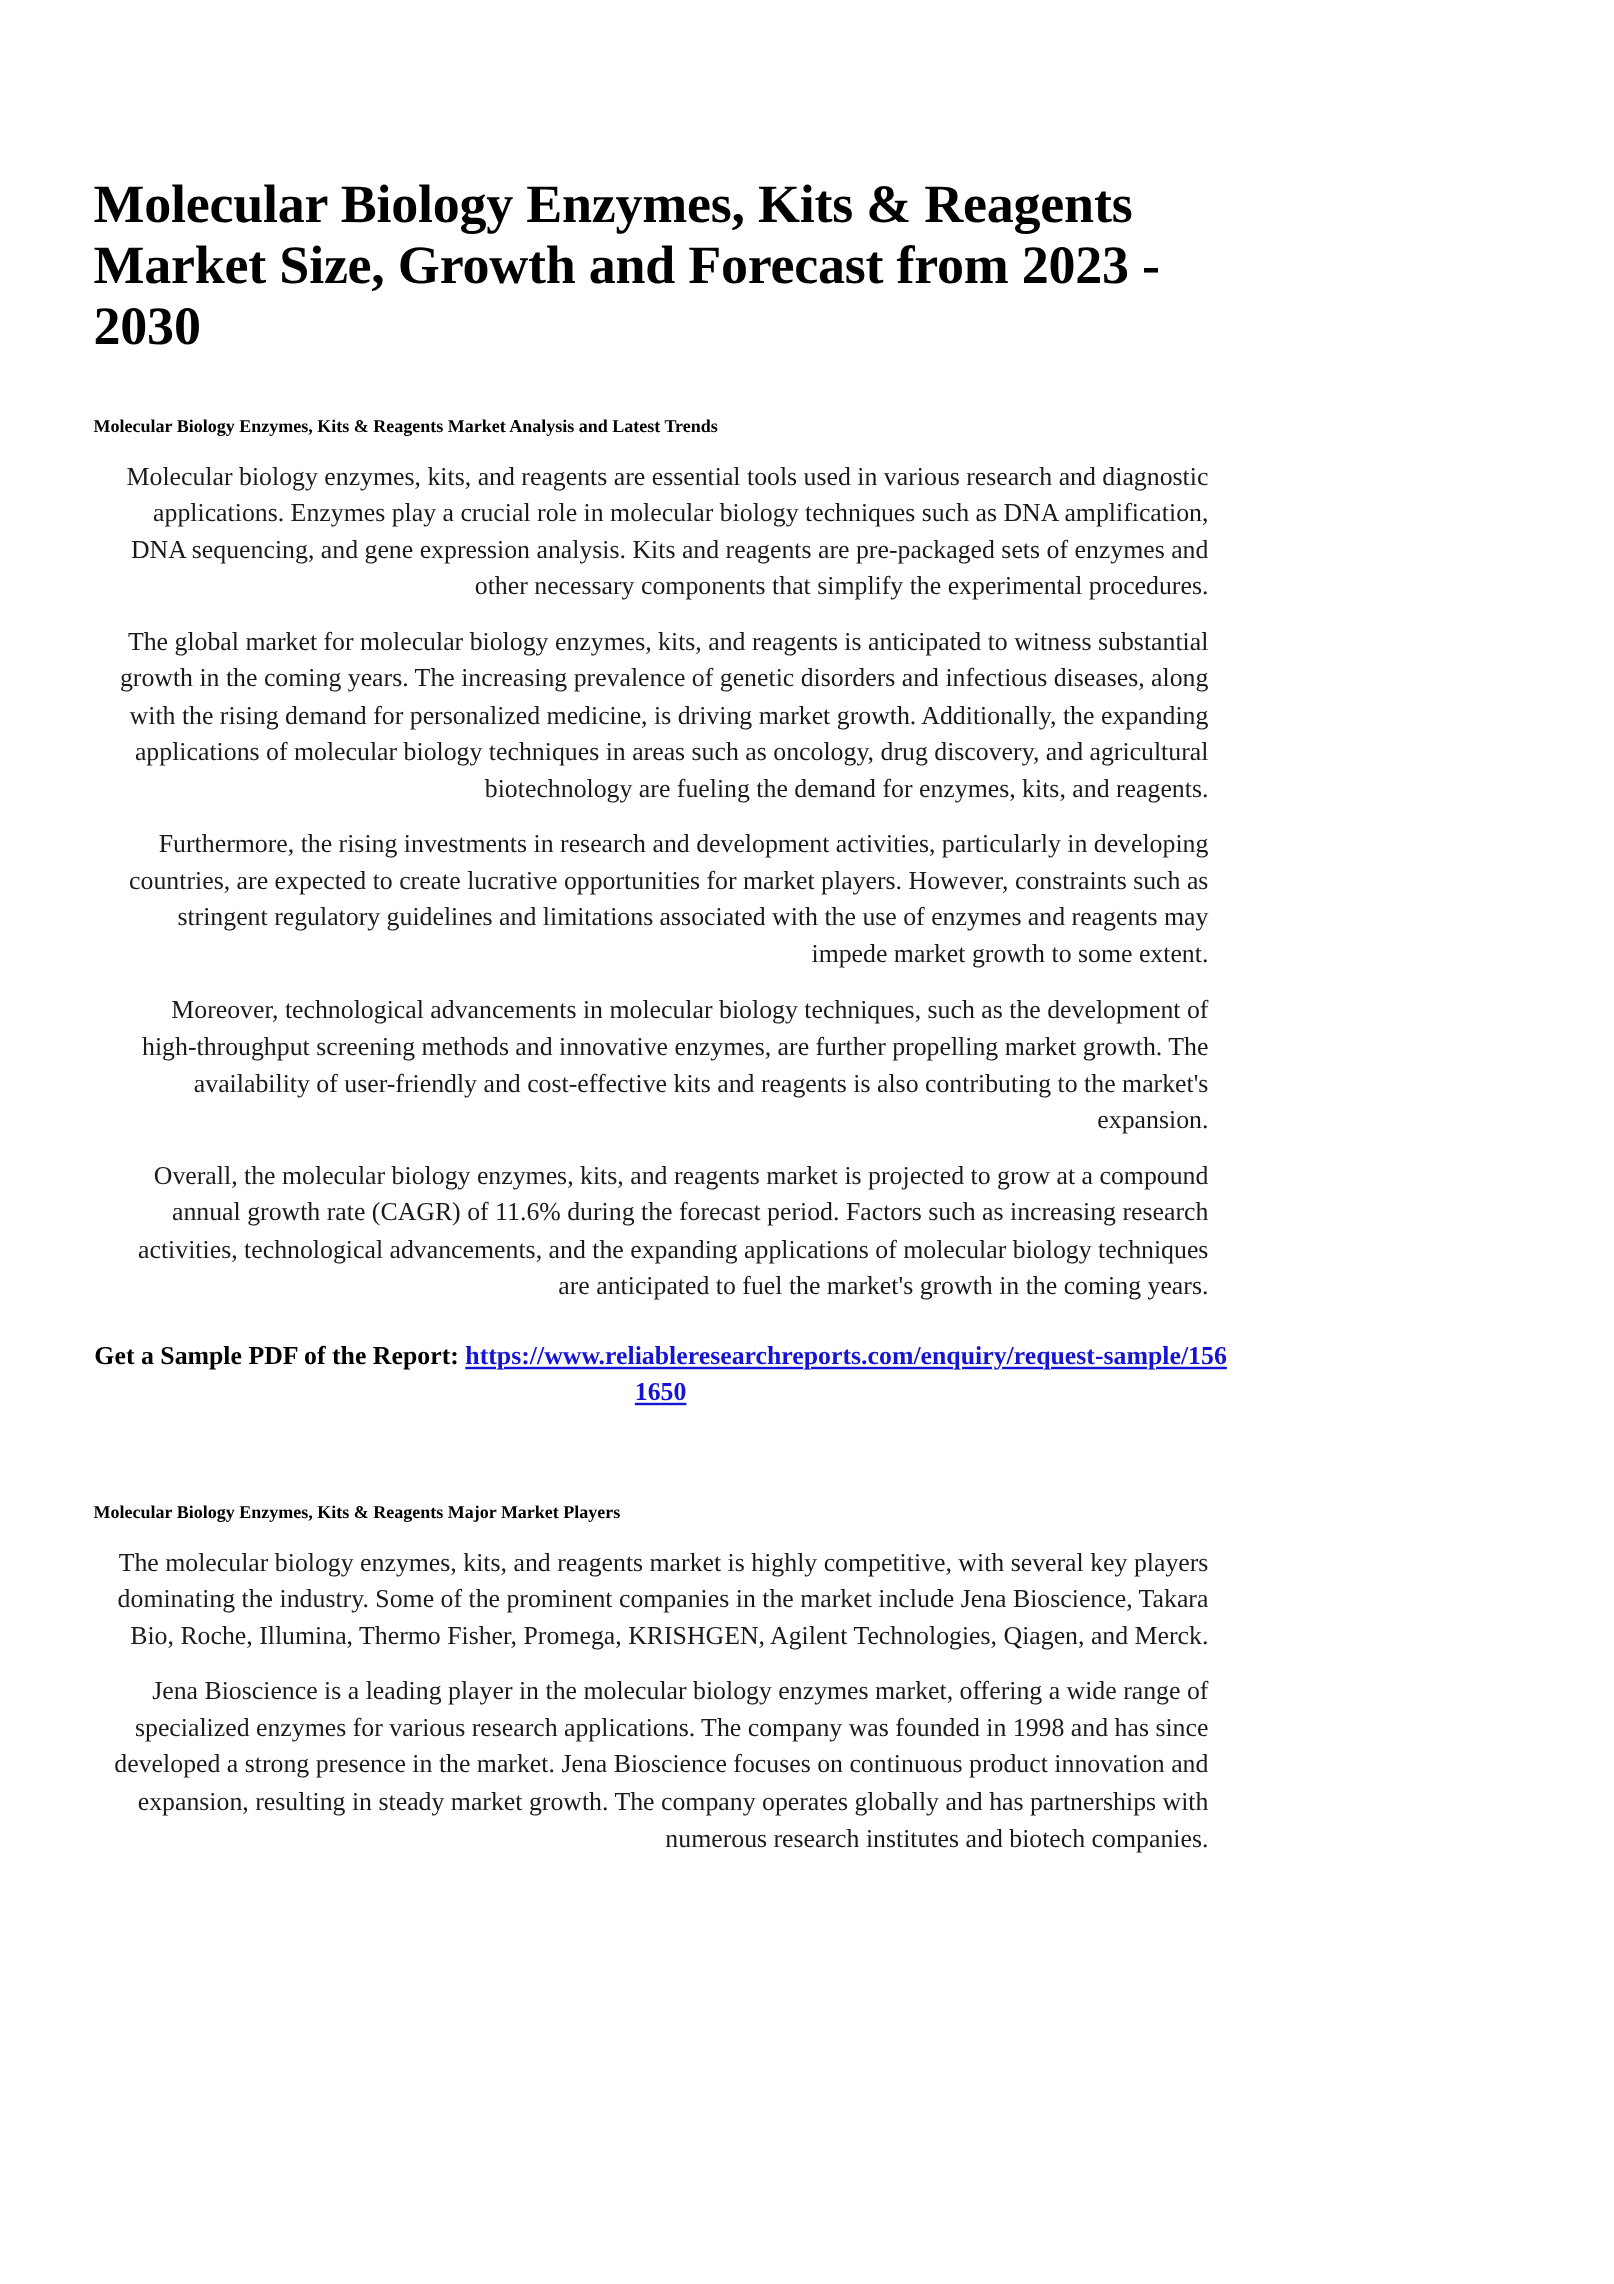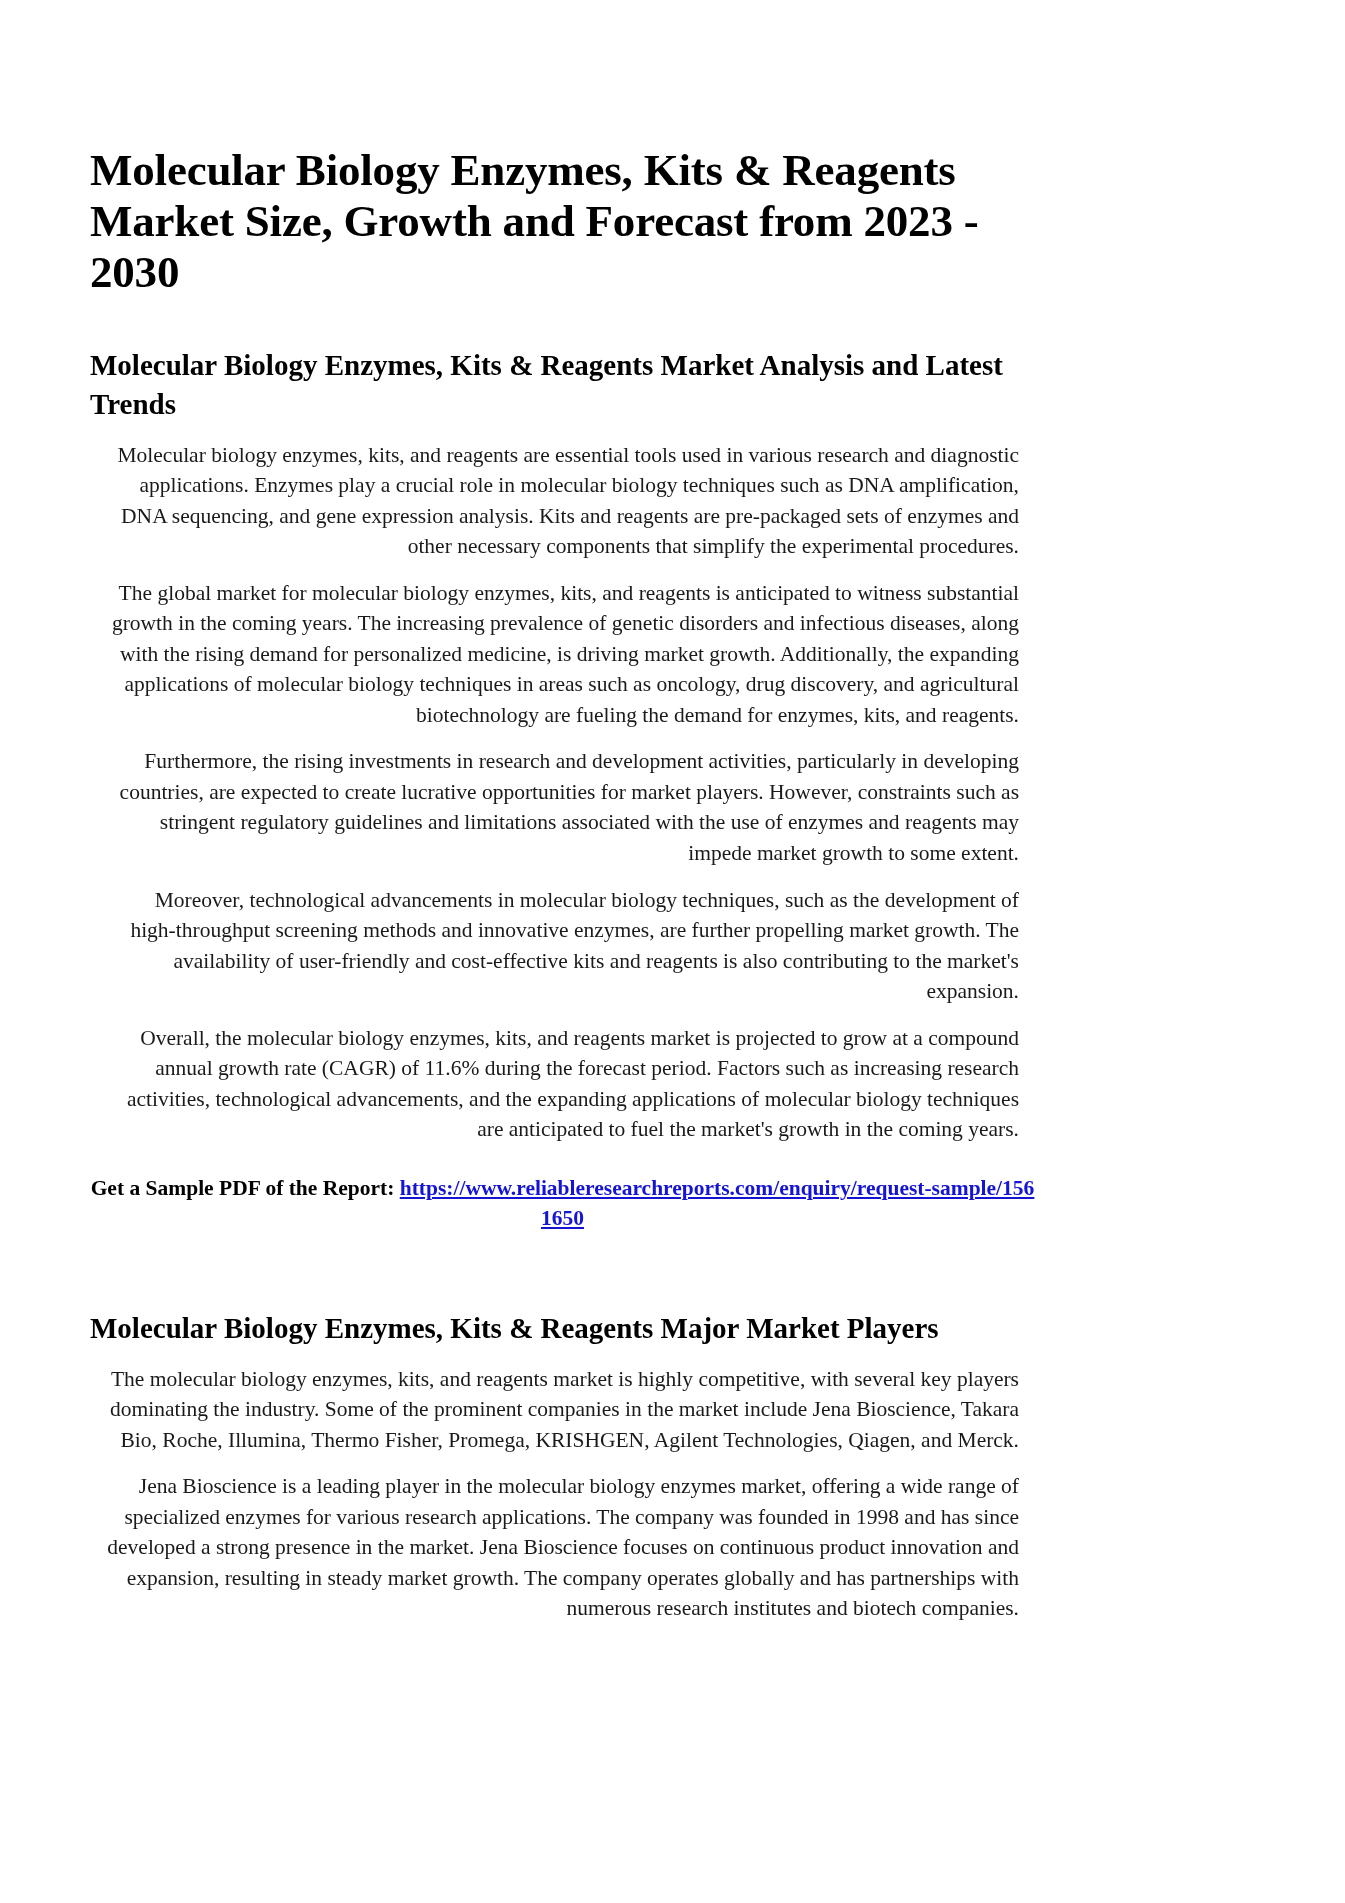--- a/index.html
+++ b/index.html
@@ -16,35 +16,35 @@
     position: relative;
     width: 1345px;
     height: 1903px;
     background: #ffffff;
     overflow: hidden;
     box-sizing: border-box;
     padding: 0;
   }
   .content {
     position: absolute;
-    left: 90px;
+    left: 78px;
     top: 0;
     width: 945px;
   }
   .doc-title {
     font-size: 45px;
     font-weight: bold;
     line-height: 1.13;
     letter-spacing: -0.2px;
     margin: 0;
     padding-top: 145px;
     color: #000000;
   }
   .section-heading {
-    font-size: 29px;
+    font-size: 15px;
     font-weight: bold;
     line-height: 1.35;
     margin: 0;
     color: #000000;
   }
   .heading-analysis { margin-top: 48px; }
   .heading-players  { margin-top: 37px; }
   p.body-text {
     font-size: 21.5px;
     line-height: 1.42;

